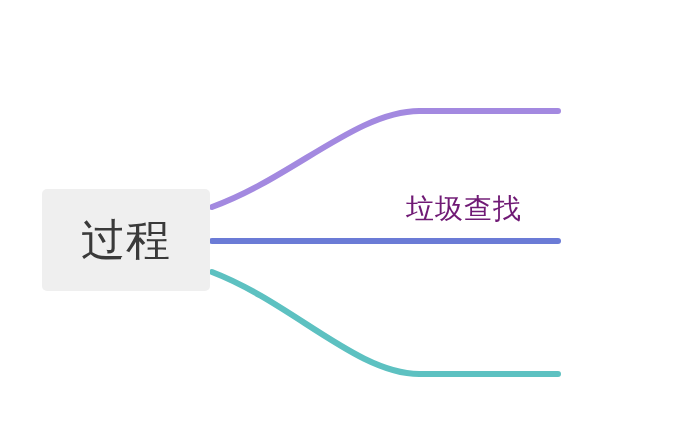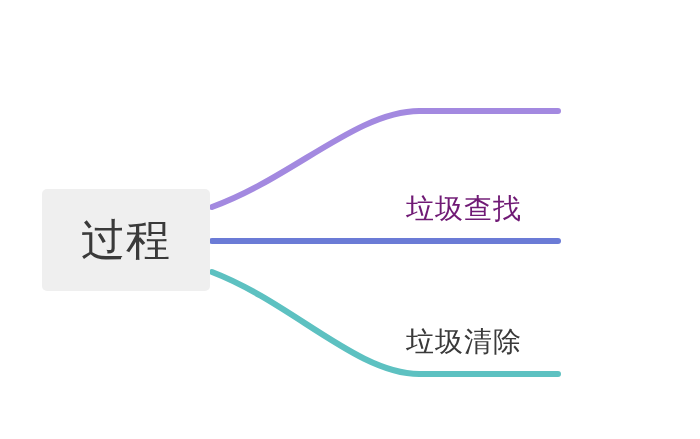--- a/index.html
+++ b/index.html
@@ -62,15 +62,14 @@
     <path id="branch-path-0" fill="none" stroke-linecap="round" stroke-linejoin="round" d="M 212 207 C 291.926 178.2, 357.32 111, 419.32 111 L 558 111" stroke="#a389e0" stroke-width="6"></path>
     <path id="branch-path-1" fill="none" stroke-linecap="round" stroke-linejoin="round" d="M 212 241 L 558 241" stroke="#6b7bd6" stroke-width="6"></path>
     <path id="branch-path-2" fill="none" stroke-linecap="round" stroke-linejoin="round" d="M 212 272 C 291.926 302.6, 357.32 374, 419.32 374 L 558 374" stroke="#5dc1c1" stroke-width="6"></path>
   </svg>
 
   <div class="root-node" id="root-node" style="left: 42px; top: 189px; width: 168px; height: 102px; background: rgb(239, 239, 239); color: rgb(58, 58, 58);">
     <span class="root-node-label">过程</span>
   </div>
 
   <div class="branch-label" id="branch-label-1" style="left: 464px; top: 209px; color: #701a75;">垃圾查找</div>
-  <div class="branch-label" id="branch-label-2" style="left: 464px; top: 342px; color: rgb(58, 58, 58);">垃圾清除</div>
 
 </div>
 
 </body></html>

